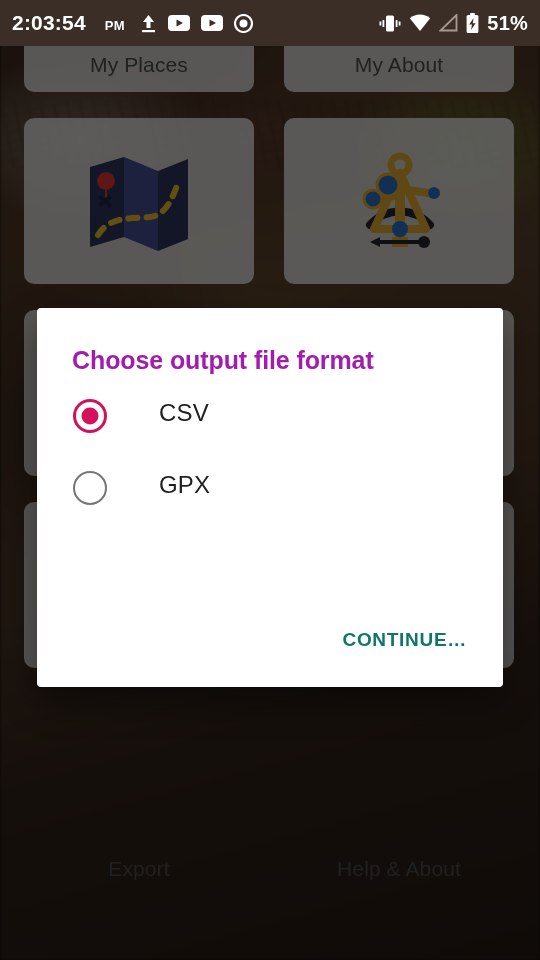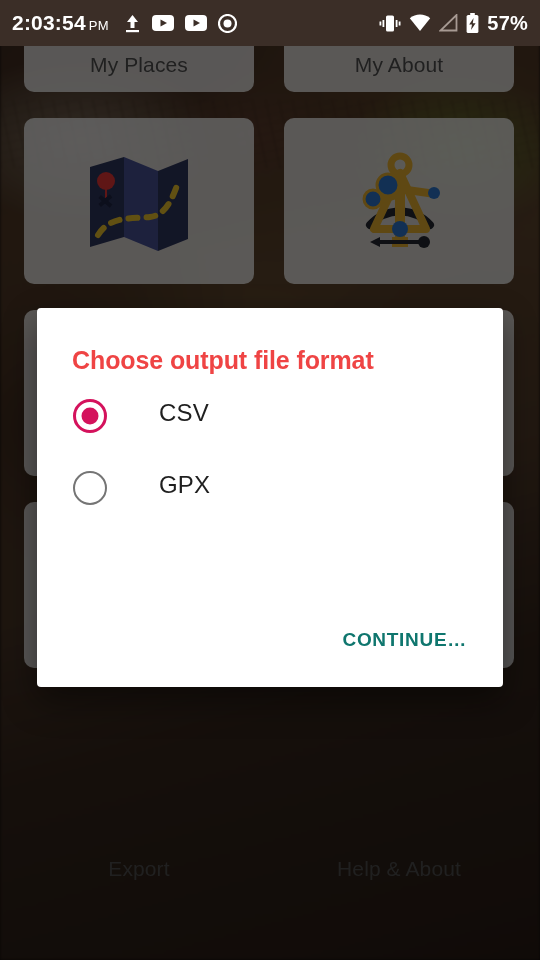--- a/index.html
+++ b/index.html
@@ -68,34 +68,34 @@
   #status-bar {
     position:absolute; left:0; top:0; width:540px; height:46px;
     background:#3b2e27; color:#ffffff;
     display:flex; align-items:center; z-index:40;
     padding:0 12px;
   }
   #status-clock {
     font-size:21px; font-weight:bold; letter-spacing:.2px;
     display:flex; align-items:baseline; gap:3px;
   }
-  #status-clock .ampm { font-size:13px; font-weight:normal; }
+  #status-clock .ampm { font-size:13px; font-weight:bold;margin-left:16px; }
   #status-left-icons { display:flex; align-items:center; gap:11px; margin-left:15px; }
   #status-right { margin-left:auto; display:flex; align-items:center; gap:8px; }
   #battery-pct { font-size:20px; font-weight:bold; letter-spacing:.2px; }
 
   
   #dialog {
     position:absolute; left:37px; top:308px; width:466px; height:379px;
     background:#ffffff; border-radius:4px; z-index:50;
     box-shadow:0 14px 34px rgba(0,0,0,.45);
     display:flex; flex-direction:column;
   }
   #dialog-title {
-    font-size:25px; font-weight:bold; color:#ef4444;
+    font-size:25px; font-weight:bold; color:#a21caf;
     padding:38px 0 0 35px; letter-spacing:-.1px;
   }
   #radio-group { padding:24px 0 0 0; }
   .radio-row {
     display:flex; align-items:flex-start;
     height:72px; padding-left:36px; gap:52px; cursor:pointer;
   }
   .radio-mark {
     width:34px; height:34px; border-radius:50%;
     border:2px solid #757575; position:relative; flex:0 0 34px;
@@ -253,21 +253,21 @@
         <path d="M11,17 L0.8,4.2 C6.6,-0.6 15.4,-0.6 21.2,4.2 Z" fill="#fff"></path>
       </svg>
       <svg width="19" height="18" viewBox="0 0 19 18">
         <polygon points="17.5,1 17.5,16.5 1.5,16.5" fill="none" stroke="#a79a93" stroke-width="1.8"></polygon>
       </svg>
       <svg width="13" height="20" viewBox="0 0 13 20">
         <rect x="4.2" y="0" width="4.6" height="2.2" fill="#fff"></rect>
         <rect x="0.6" y="2" width="11.8" height="18" rx="1.6" fill="#fff"></rect>
         <polygon points="7.6,5 3.2,11.4 6,11.4 5,17 9.6,10.2 6.8,10.2" fill="#3b2e27"></polygon>
       </svg>
-      <span id="battery-pct">57%</span>
+      <span id="battery-pct">51%</span>
     </div>
   </div>
 
   <div id="dialog">
     <div id="dialog-title">Choose output file format</div>
 
     <div id="radio-group">
       <div class="radio-row selected">
         <span class="radio-mark"></span>
         <span class="radio-label">CSV</span>

